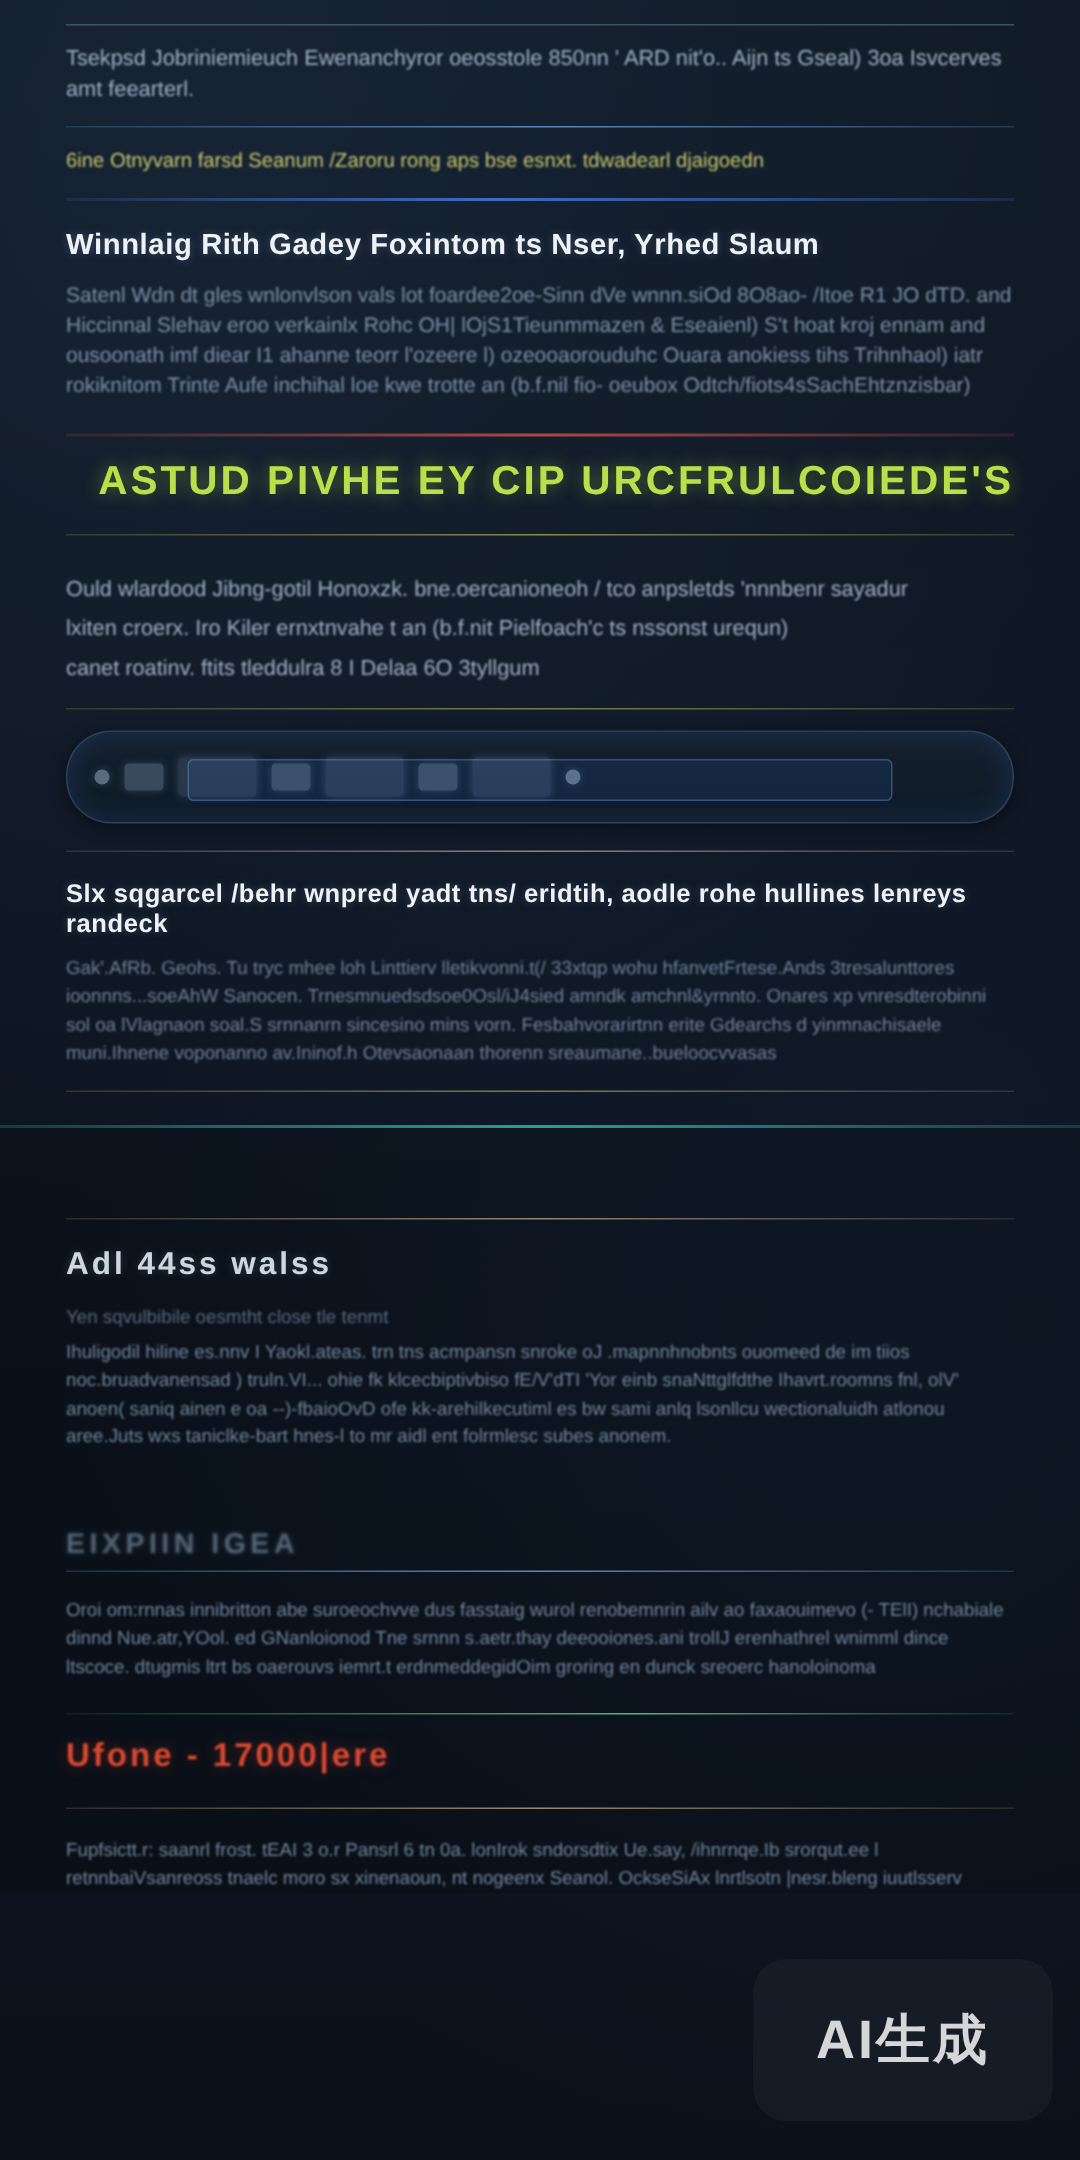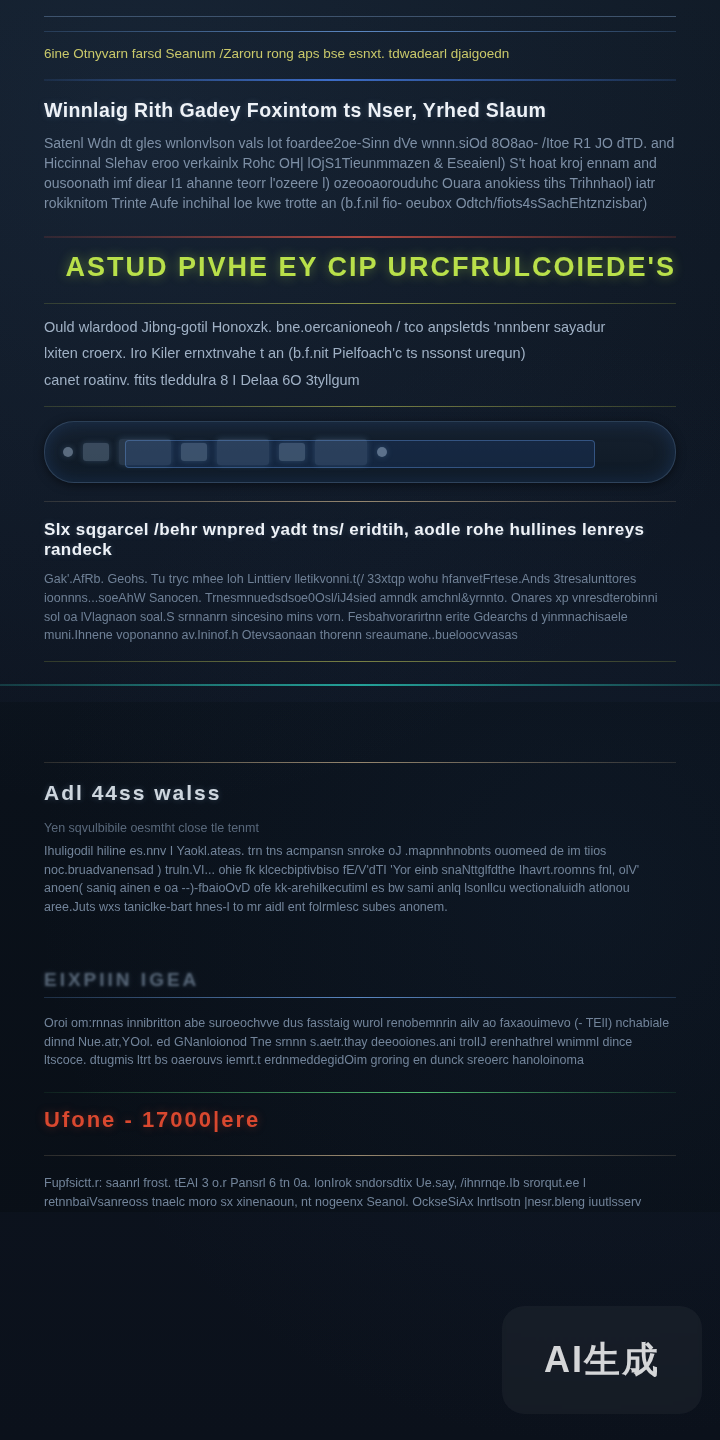--- a/index.html
+++ b/index.html
@@ -153,21 +153,21 @@
     font-size: 12.5px;
     color: #6f8096;
     line-height: 1.5;
     filter: blur(0.6px);
     margin: 10px 0 0 0;
   }
 
   .block2 {
     background: linear-gradient(180deg, rgba(10,17,26,0.9), rgba(9,15,23,0.95));
     padding: 26px 44px 0 44px;
-    margin-top: 16px;
+    margin-top: 0;
   }
   .h2.ghost {
     color: #dfe7ef;
     opacity: 0.92;
     font-size: 21px;
     letter-spacing: 2px;
   }
   .h2.faint {
     color: #9fb6cf;
     opacity: 0.5;
@@ -208,20 +208,23 @@
   .spacer-lg { height: 34px; }
 </style>
 </head>
 <body>
 
 <div class="page">
 
 
   <div class="rule"></div>
 
+  <div class="sec">
+    <p class="blurb">Tsekpsd Jobriniemieuch Ewenanchyror oeosstole 850nn ' ARD  nit'o.. Aijn ts Gseal) 3oa Isvcerves amt feearterl.</p>
+  </div>
 
   <div class="rule ltblue" style="margin-top:14px"></div>
 
   <div class="sec">
     <p class="yellow-line">6ine  Otnyvarn farsd Seanum /Zaroru rong aps bse esnxt. tdwadearl djaigoedn</p>
   </div>
 
   <div class="rule blue" style="margin-top:18px"></div>
 
   <div class="sec">
@@ -231,21 +234,21 @@
 
   <div class="rule red" style="margin-top:22px"></div>
 
   <div class="sec">
     <div class="banner">ASTUD PIVHE EY CIP URCFRULCOIEDE'S</div>
   </div>
 
   <div class="rule olive" style="margin-top:20px"></div>
 
   <div class="sec">
-    <p class="blurb" style="margin-top:13px">Ould wlardood Jibng-gotil Honoxzk. bne.oercanioneoh / tco anpsletds 'nnnbenr sayadur</p>
+    <p class="blurb" style="margin-top:26px">Ould wlardood Jibng-gotil Honoxzk. bne.oercanioneoh / tco anpsletds 'nnnbenr sayadur</p>
     <p class="blurb" style="margin-top:6px">lxiten croerx. Iro Kiler ernxtnvahe t an (b.f.nit Pielfoach'c ts nssonst urequn)</p>
     <p class="blurb" style="margin-top:6px">canet roatinv. ftits tleddulra 8 I Delaa 6O 3tyllgum</p>
   </div>
 
   <div class="rule olive2" style="margin-top:16px"></div>
 
   <div class="sec">
     <div class="device">
       <div class="strip"></div>
       <div class="cell dot"></div>

